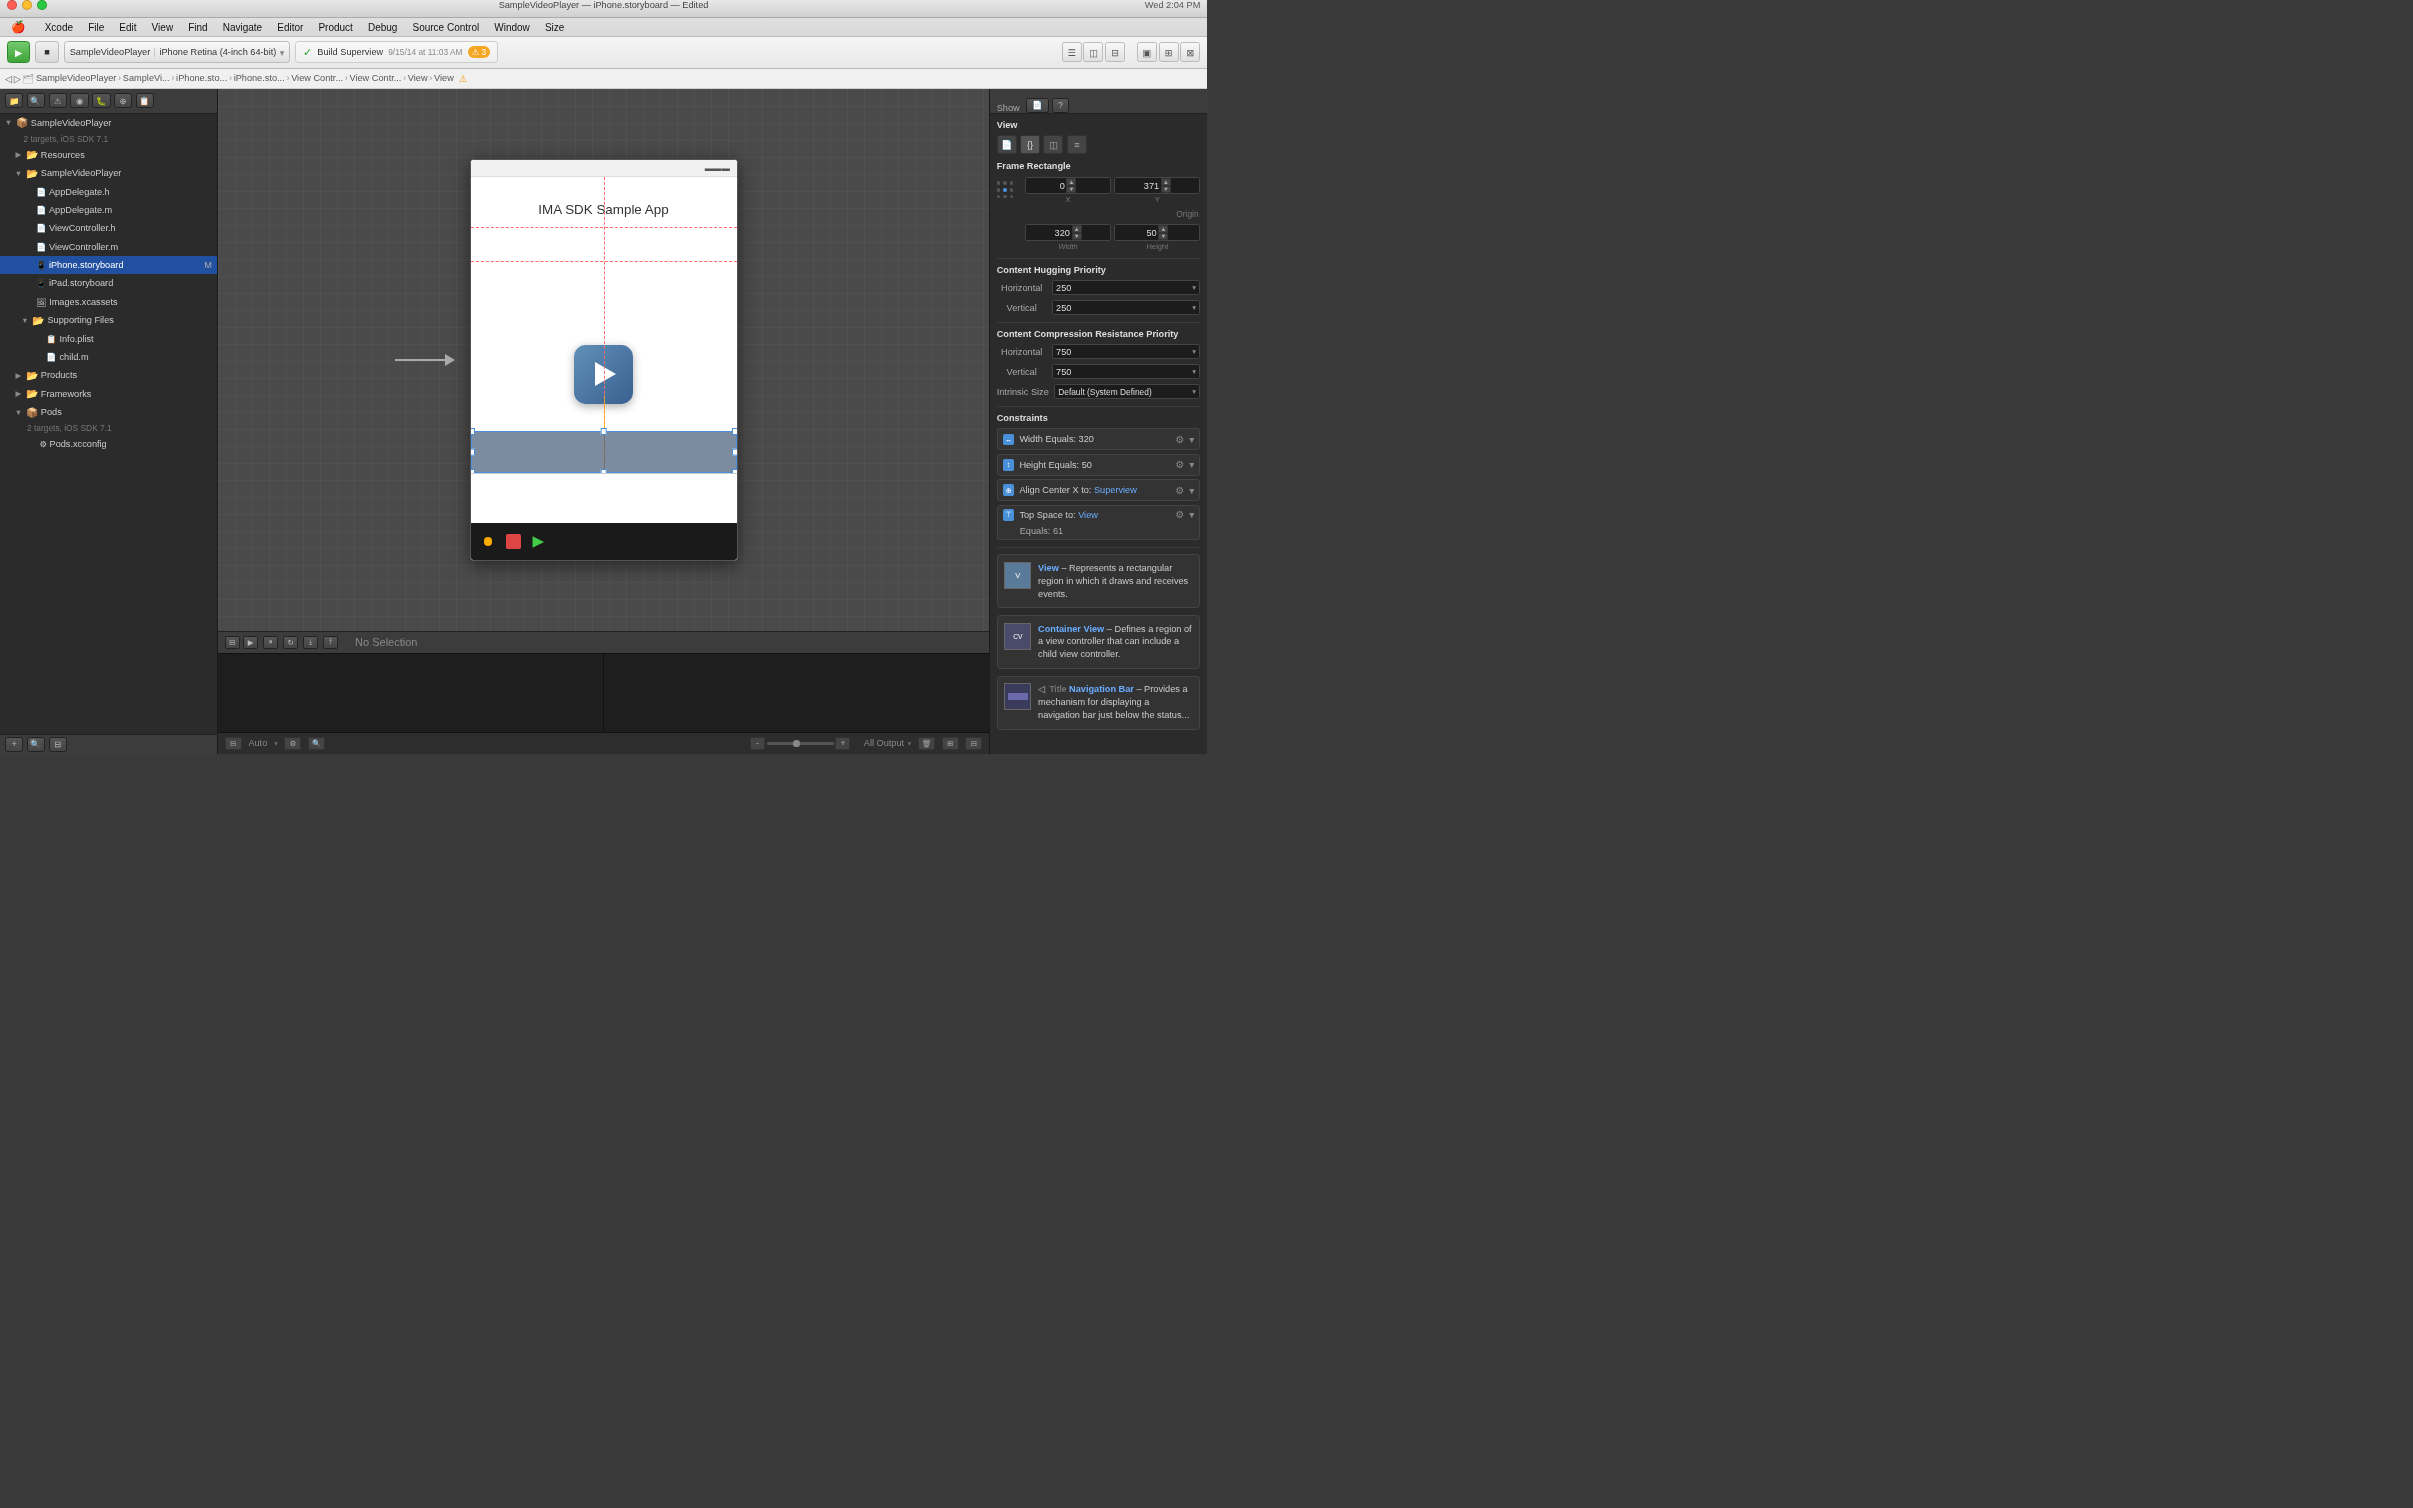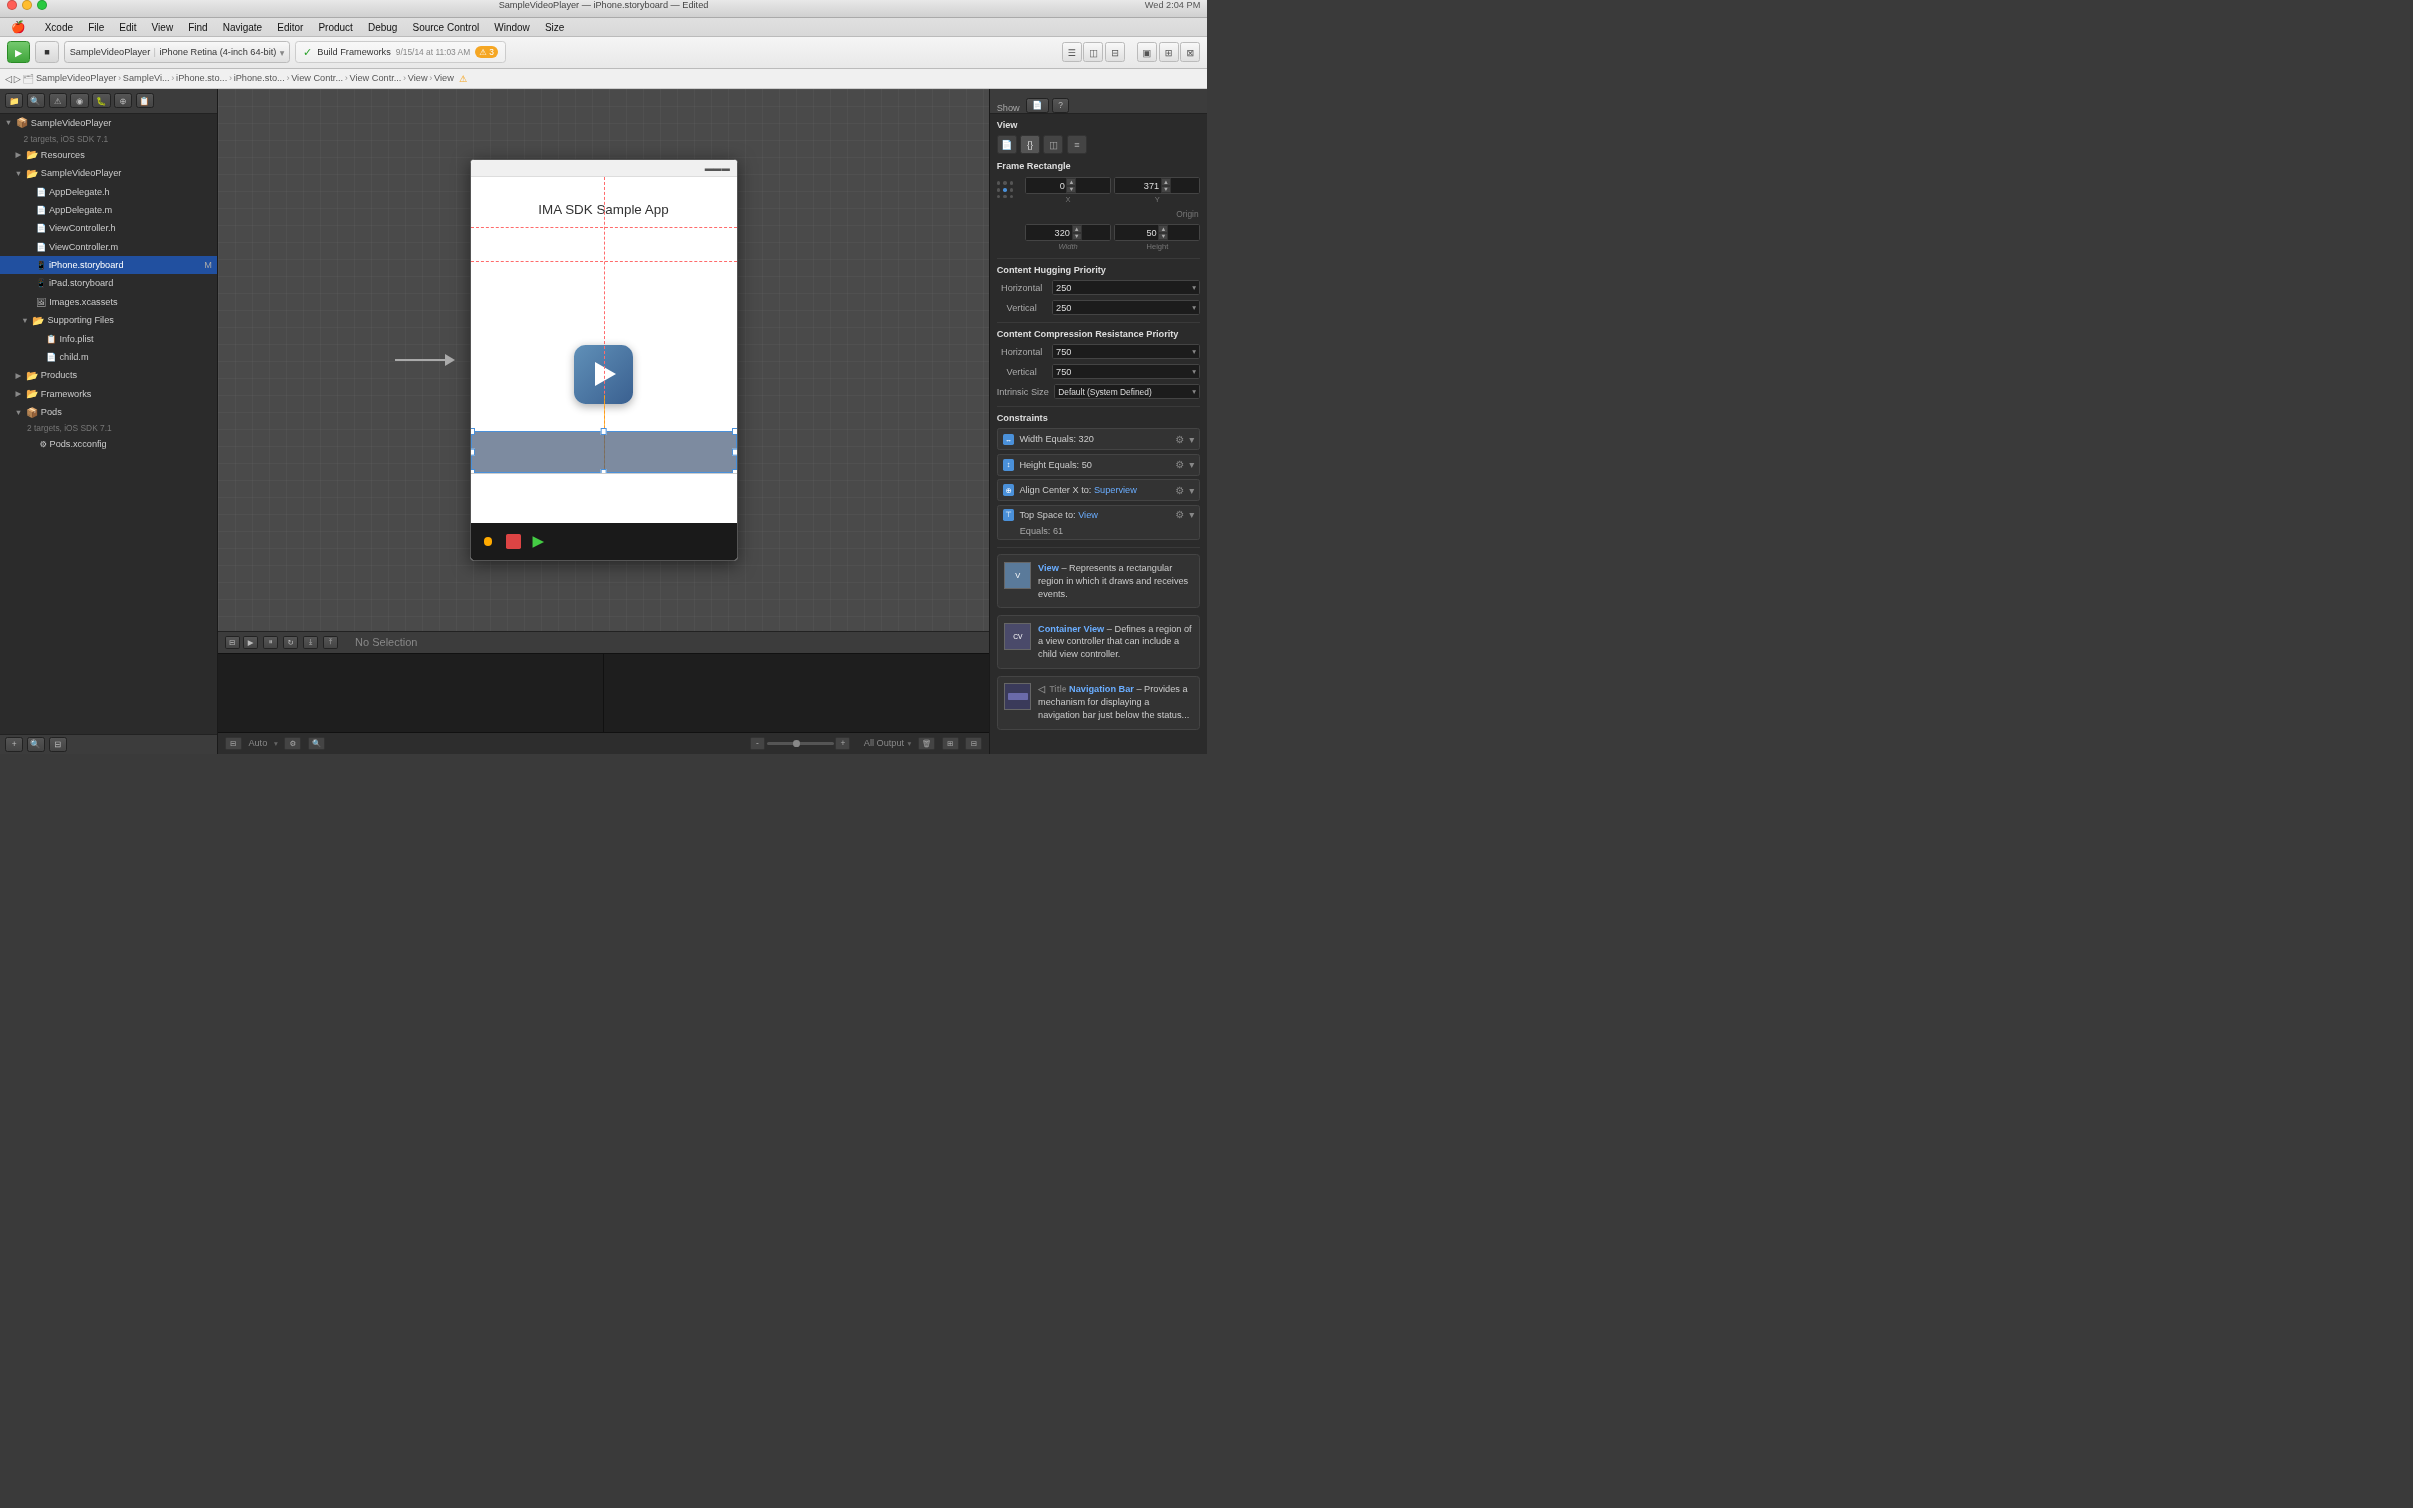--- a/index.html
+++ b/index.html
@@ -769,21 +769,21 @@
   <div class="toolbar-btn toolbar-run">▶</div>
   <div class="toolbar-btn toolbar-stop">■</div>
   <div class="scheme-selector">
     <span>SampleVideoPlayer</span>
     <span style="color:#bbb">|</span>
     <span>iPhone Retina (4-inch 64-bit)</span>
     <span style="color:#888">▾</span>
   </div>
   <div class="build-status">
     <span class="build-success-icon">✓</span>
-    <span>Build Frameworks</span>
+    <span>Build Superview</span>
     <span style="color:#888;font-size:8.4px;">9/15/14 at 11:03 AM</span>
     <span class="warning-badge">⚠ <span>3</span></span>
   </div>
   <div class="toolbar-spacer"></div>
   <div class="toolbar-right-btns">
     <div class="toolbar-right-btn">☰</div>
     <div class="toolbar-right-btn">◫</div>
     <div class="toolbar-right-btn">⊟</div>
     <div style="width:8.4px"></div>
     <div class="toolbar-right-btn">▣</div>

